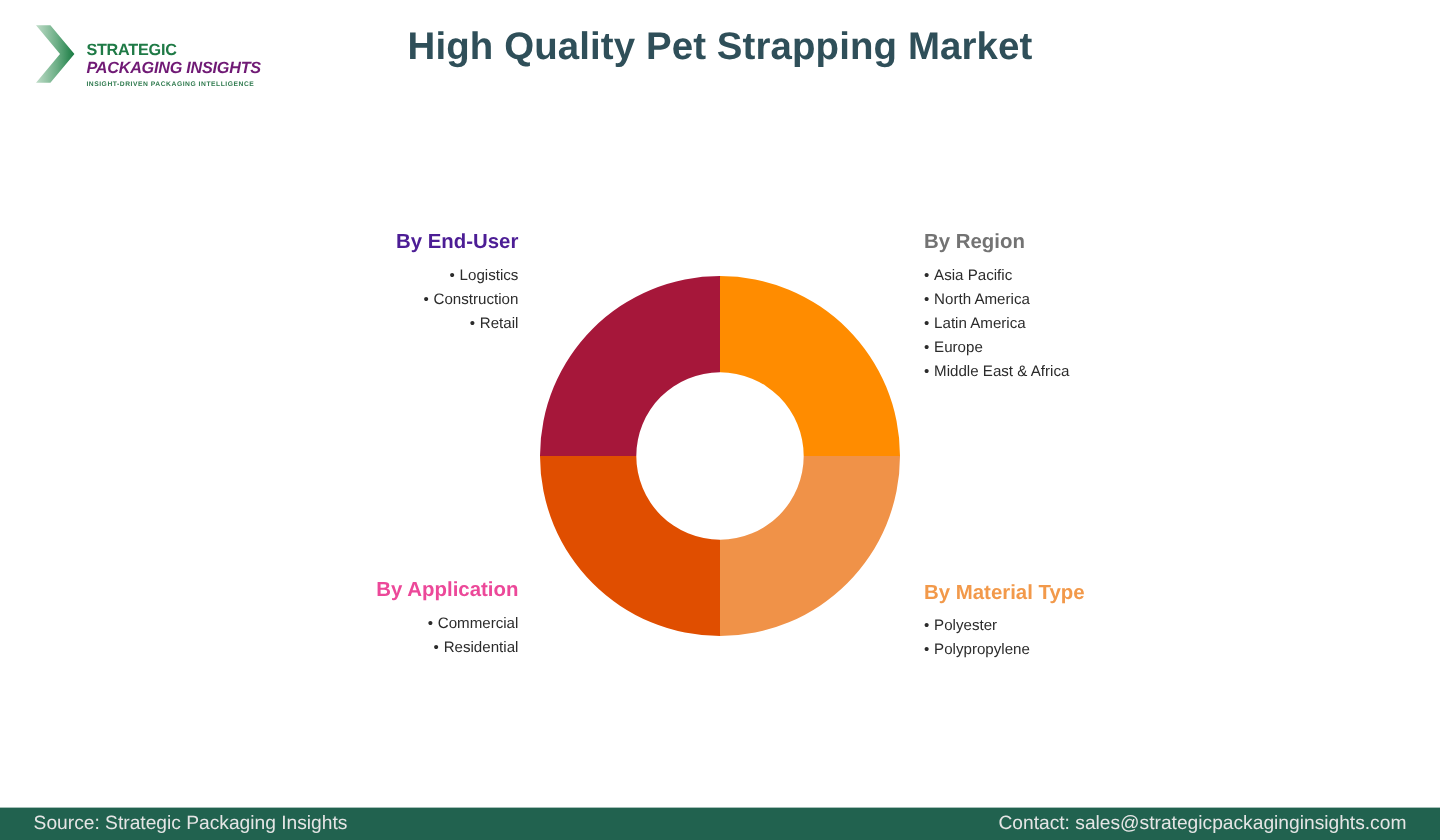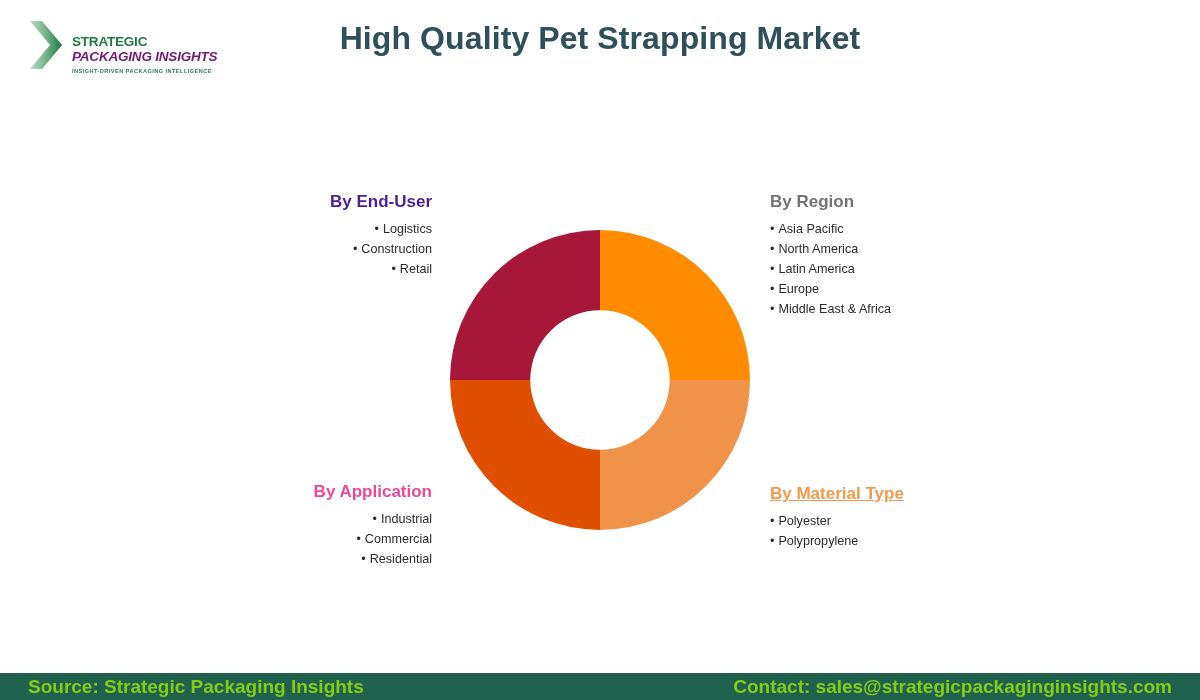--- a/index.html
+++ b/index.html
@@ -118,23 +118,23 @@
     width: 1200px;
     height: 27px;
     background: #21624F;
     display: flex;
     align-items: center;
     justify-content: space-between;
     box-sizing: border-box;
     padding: 0 28px;
   }
   .footer-text {
-    font-size: 19px;
-    font-weight: bold;
-    color: #84cc16;
+    font-size: 16px;
+    font-weight: normal;
+    color: #e5e5e5;
     white-space: nowrap;
   }
 </style>
 </head>
 <body>
 
 <div id="logo-block">
   <svg id="logo-mark" viewBox="0 0 38 52">
     <defs>
       <linearGradient id="chevGrad" x1="0" y1="0" x2="1" y2="0">
@@ -183,28 +183,27 @@
     <li><span class="bullet">•</span><span>North America</span></li>
     <li><span class="bullet">•</span><span>Latin America</span></li>
     <li><span class="bullet">•</span><span>Europe</span></li>
     <li><span class="bullet">•</span><span>Middle East &amp; Africa</span></li>
   </ul>
 </div>
 
 <div class="seg-block align-right" id="block-application">
   <div class="seg-title" style="color: #ec4899;">By Application</div>
   <ul class="seg-list">
-    <li><span class="bullet">•</span><span>Industrial</span></li>
     <li><span class="bullet">•</span><span>Commercial</span></li>
     <li><span class="bullet">•</span><span>Residential</span></li>
   </ul>
 </div>
 
 <div class="seg-block align-left" id="block-material">
-  <div class="seg-title" style="color: rgb(242, 153, 74); text-decoration: underline;">By Material Type</div>
+  <div class="seg-title" style="color: rgb(242, 153, 74);">By Material Type</div>
   <ul class="seg-list">
     <li><span class="bullet">•</span><span>Polyester</span></li>
     <li><span class="bullet">•</span><span>Polypropylene</span></li>
   </ul>
 </div>
 
 <div id="footer-bar" style="background: rgb(33, 98, 79);">
   <div class="footer-text">Source: Strategic Packaging Insights</div>
   <div class="footer-text">Contact: sales@strategicpackaginginsights.com</div>
 </div>

